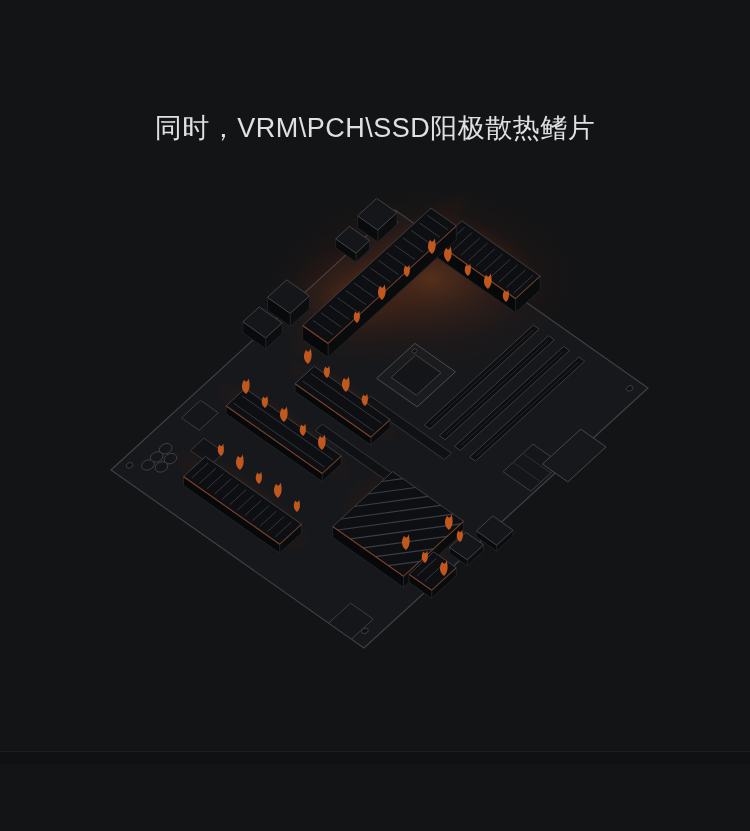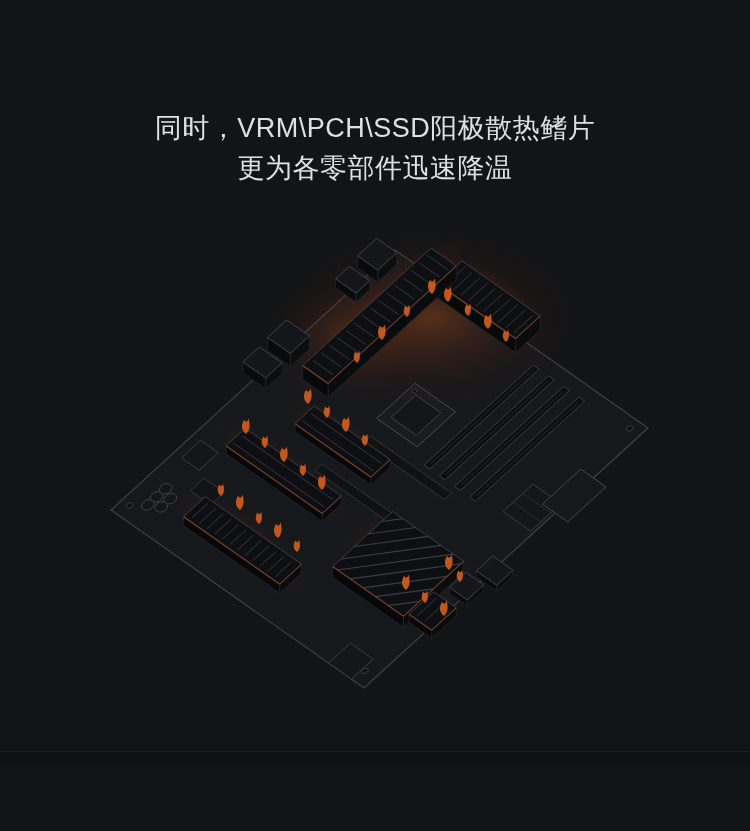--- a/index.html
+++ b/index.html
@@ -16,21 +16,20 @@
   svg *{vector-effect:non-scaling-stroke;}
   .seam{position:absolute;left:0;right:0;bottom:0;height:12px;background:#101113;border-top:1px solid #1c1d20;}
 </style>
 </head>
 <body>
 
 <div class="page">
 
   <header class="heading">
     <div>同时，VRM\PCH\SSD阳极散热鳍片</div>
-    <div>更为各零部件迅速降温</div>
   </header>
 
   <figure class="illustration">
     <svg width="750" height="520" viewBox="0 0 750 520" role="img">
       <defs>
         <radialGradient id="gGlow">
           <stop offset="0" stop-color="#e8691c" stop-opacity="0.5"></stop>
           <stop offset="0.4" stop-color="#9c3a10" stop-opacity="0.3"></stop>
           <stop offset="0.75" stop-color="#55200a" stop-opacity="0.12"></stop>
           <stop offset="1" stop-color="#55200a" stop-opacity="0"></stop>

